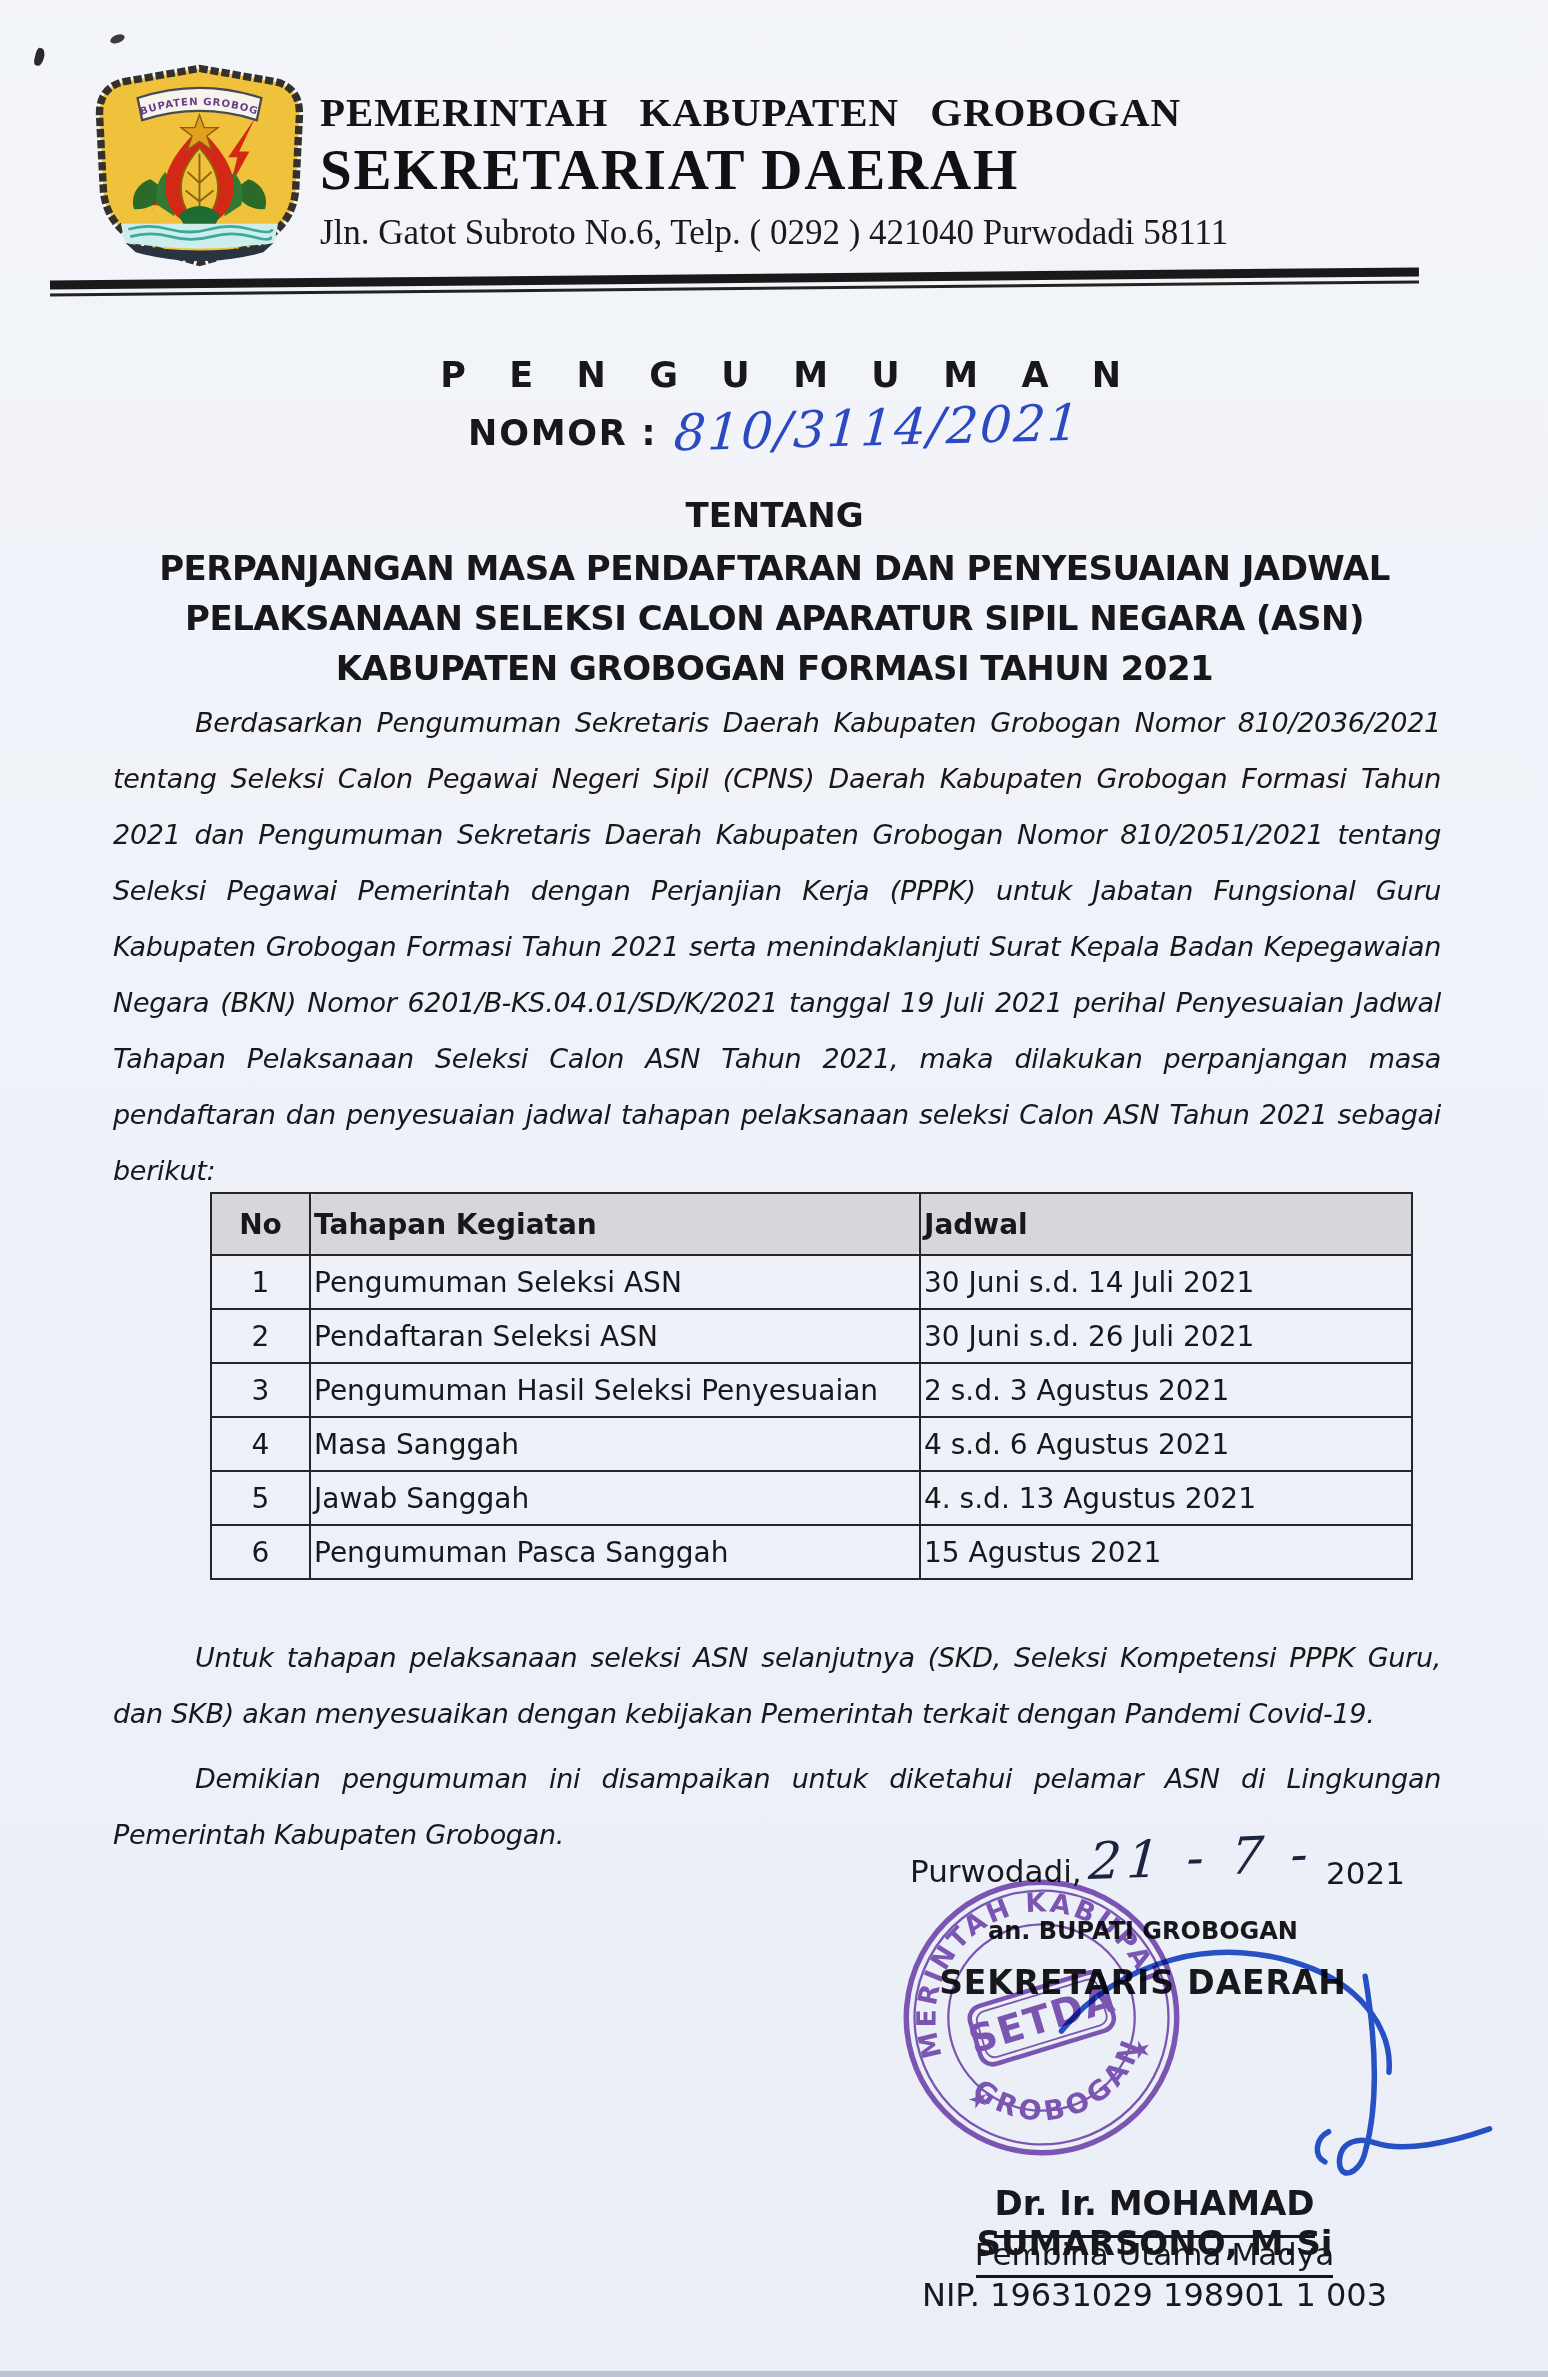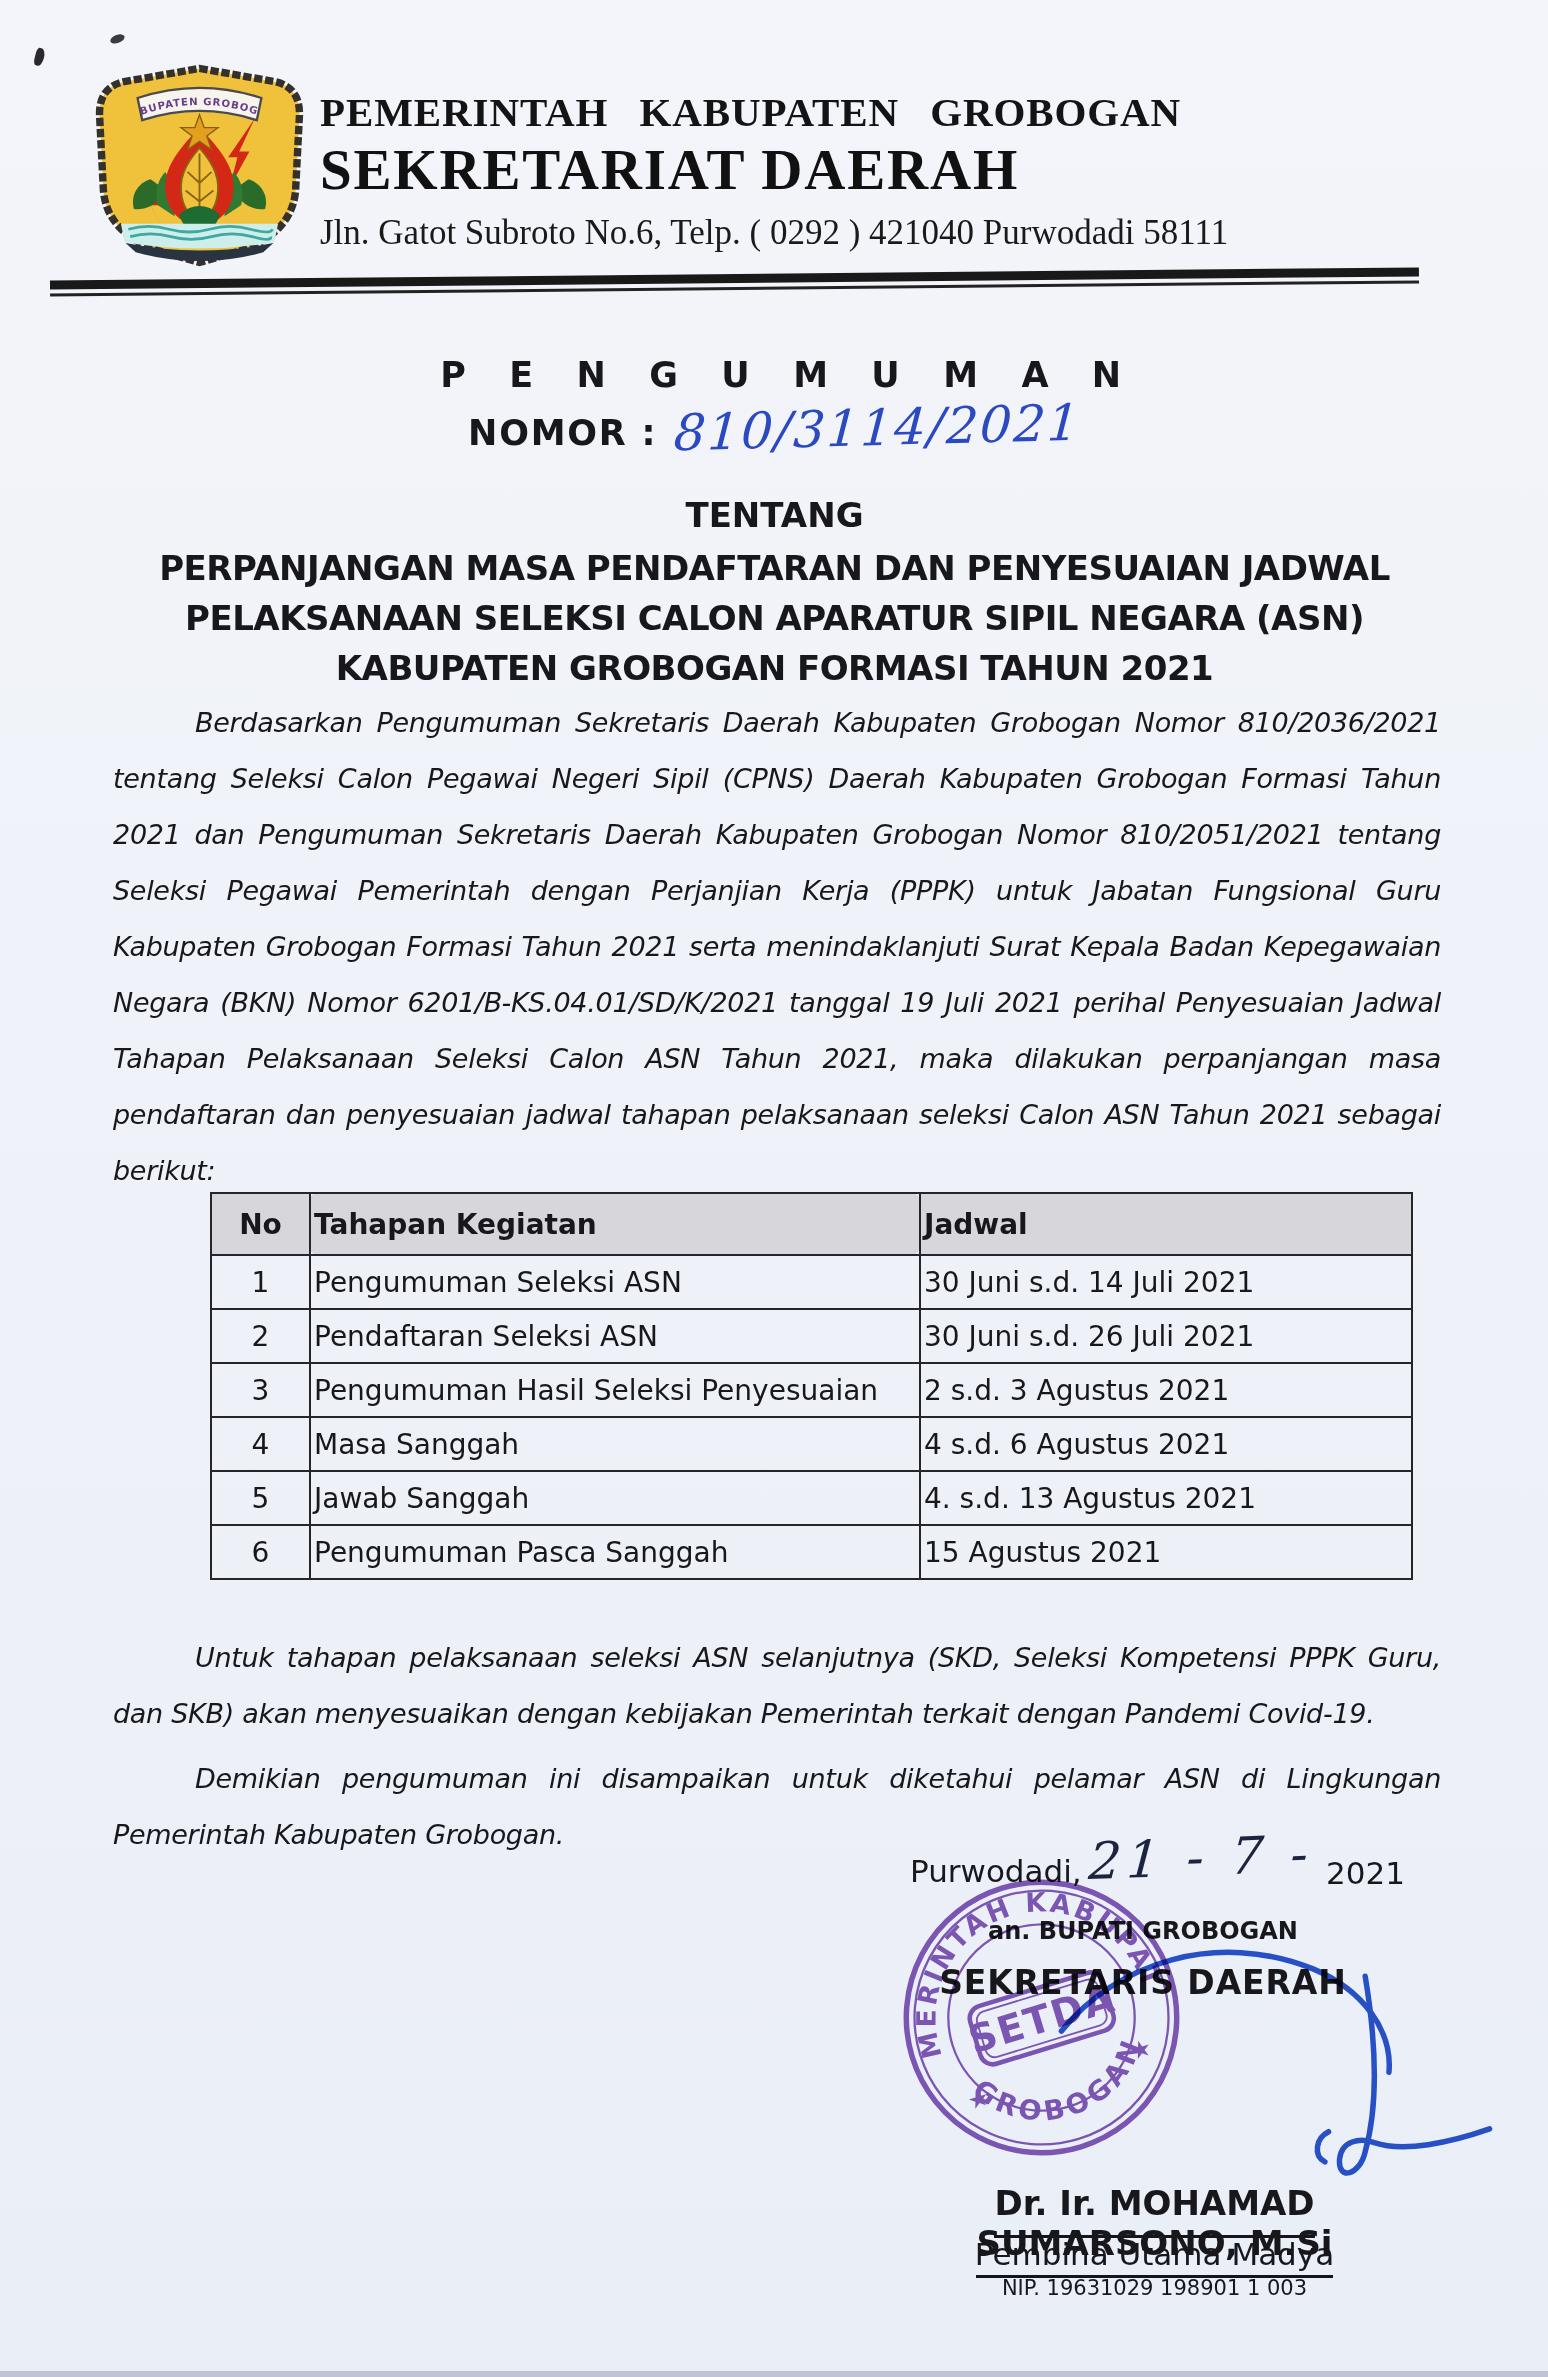--- a/index.html
+++ b/index.html
@@ -45,21 +45,21 @@
   .sig-place{position:absolute;left:910px;top:1853px;font-size:31px;}
   .sig-date{position:absolute;left:1089px;top:1828px;font-family:"DejaVu Serif",serif;font-style:italic;font-size:51px;color:#1c2440;transform:rotate(-2deg) skewX(-6deg);letter-spacing:5.5px;}
   .sig-year{position:absolute;left:1326px;top:1855px;font-size:31px;}
   .sig-an{position:absolute;left:887px;top:1917px;width:512px;text-align:center;font-weight:bold;font-size:24px;}
   .sig-role{position:absolute;left:887px;top:1963px;width:512px;text-align:center;font-weight:bold;font-size:33px;letter-spacing:0.9px;}
   .stamp{position:absolute;left:899px;top:1875px;width:285px;height:285px;transform:rotate(-17deg);mix-blend-mode:multiply;opacity:.92;}
   .sign-ink{position:absolute;left:1034px;top:1912px;width:494px;height:293px;mix-blend-mode:multiply;}
   .sig-name{position:absolute;left:864px;top:2183px;width:581px;text-align:center;font-weight:bold;font-size:34px;}
   .sig-name span{border-bottom:3.7px solid #14141a;padding-bottom:12px;}
   .sig-rank{position:absolute;left:864px;top:2236px;width:581px;text-align:center;font-size:31px;}
-  .sig-nip{position:absolute;left:864px;top:2276px;width:581px;text-align:center;font-size:21px;}
+  .sig-nip{position:absolute;left:864px;top:2276px;width:581px;text-align:center;font-size:32px;}
   
   .speck1{position:absolute;left:35px;top:48px;width:9.1px;height:18.3px;background:#2a2a2e;border-radius:40% 60% 60% 40%;transform:rotate(14deg);}
   .speck2{position:absolute;left:110px;top:35px;width:14.6px;height:8.2px;background:#3a3a40;border-radius:50%;transform:rotate(-20deg);}
   .bottom-edge{position:absolute;left:0;bottom:0;width:100%;height:6.4px;background:#9aa3b8;opacity:.55;}
 </style>
 </head>
 <body>
 
 <div class="page">
 

